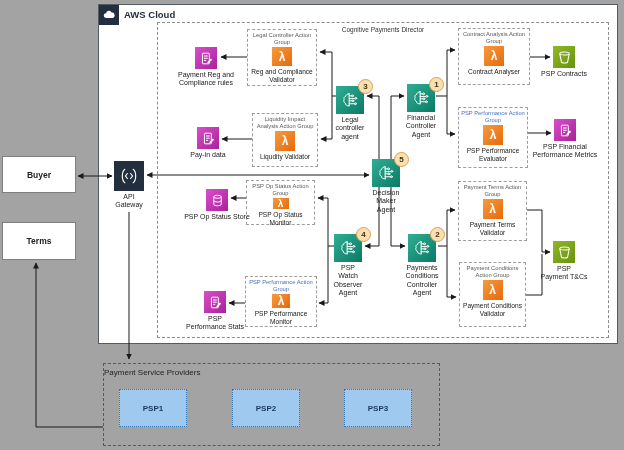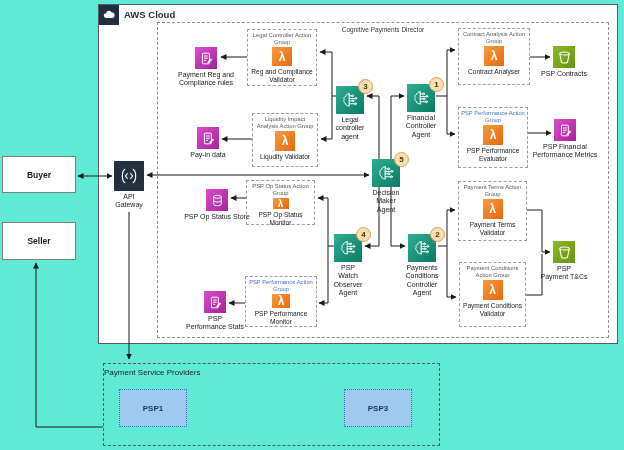--- a/index.html
+++ b/index.html
@@ -1,16 +1,16 @@
 <!DOCTYPE html>
 <html><head>
 <meta charset="utf-8">
 <style>
   html,body{margin:0;padding:0;background:#fff;}
-  #canvas{position:relative;width:624px;height:450px;background:#5eead4;
+  #canvas{position:relative;width:624px;height:450px;background:#a3a3a3;
           font-family:"Liberation Sans",sans-serif;overflow:hidden;}
   .box{position:absolute;box-sizing:border-box;}
   
   .aws-cloud{border:1px solid #545b64;background:#fff;}
   .aws-hdr-icon{position:absolute;width:20px;height:20px;background:#232f3e;
     display:flex;align-items:center;justify-content:center;}
   .aws-hdr-label{position:absolute;font-size:9.5px;font-weight:700;color:#232f3e;}
   .cpd{border:1px dashed #8c8c8c;}
   .cpd-label{position:absolute;top:3px;left:0;right:0;text-align:center;
     font-size:6.5px;color:#333;}
@@ -61,21 +61,21 @@
   <div class="aws-hdr-label" style="left:124px;top:9px;">AWS Cloud</div>
 
   <div class="box cpd" style="left:157px;top:22px;width:452px;height:316px;">
     <div class="cpd-label">Cognitive Payments Director</div>
   </div>
 
   <div class="box actor" style="left:2px;top:156px;width:74px;height:37px;">
     <span>Buyer</span>
   </div>
   <div class="box actor" style="left:2px;top:222px;width:74px;height:38px;">
-    <span>Seller</span>
+    <span>Terms</span>
   </div>
 
   <div class="node" style="left:99px;top:161px;width:60px;">
     <div class="sq apigw">
       <svg class="iconsvg" width="20" height="20" viewBox="0 0 24 24" fill="none" stroke="#fff" stroke-width="1.4" stroke-linecap="round">
         <path d="M7 4C5 5.4 4 8.4 4 12s1 6.6 3 8"></path>
         <path d="M17 4c2 1.4 3 4.4 3 8s-1 6.6-3 8"></path>
         <path d="M10 9l-2.2 3L10 15M14 9l2.2 3L14 15"></path>
       </svg>
     </div>
@@ -300,20 +300,23 @@
 Conditions
 Controller
 Agent</div>
   </div>
 
   <div class="box psp-box" style="left:103px;top:363px;width:337px;height:83px;">
     <div class="psp-title">Payment Service Providers</div>
   </div>
   <div class="psp-item" style="left:119px;top:389px;justify-content:center;">
     <span>PSP1</span>
+  </div>
+  <div class="psp-item" style="left:232px;top:389px;">
+    <span>PSP2</span>
   </div>
   <div class="psp-item" style="left:344px;top:389px;text-align:center;">
     <span>PSP3</span>
   </div>
 
   <svg class="wires" width="624" height="450" viewBox="0 0 624 450">
     <defs>
       <marker id="ah" markerWidth="7" markerHeight="7" refX="5.5" refY="3" orient="auto" markerUnits="userSpaceOnUse">
         <path d="M0,0 L6,3 L0,6 Z" fill="#1a1a1a"></path>
       </marker>

